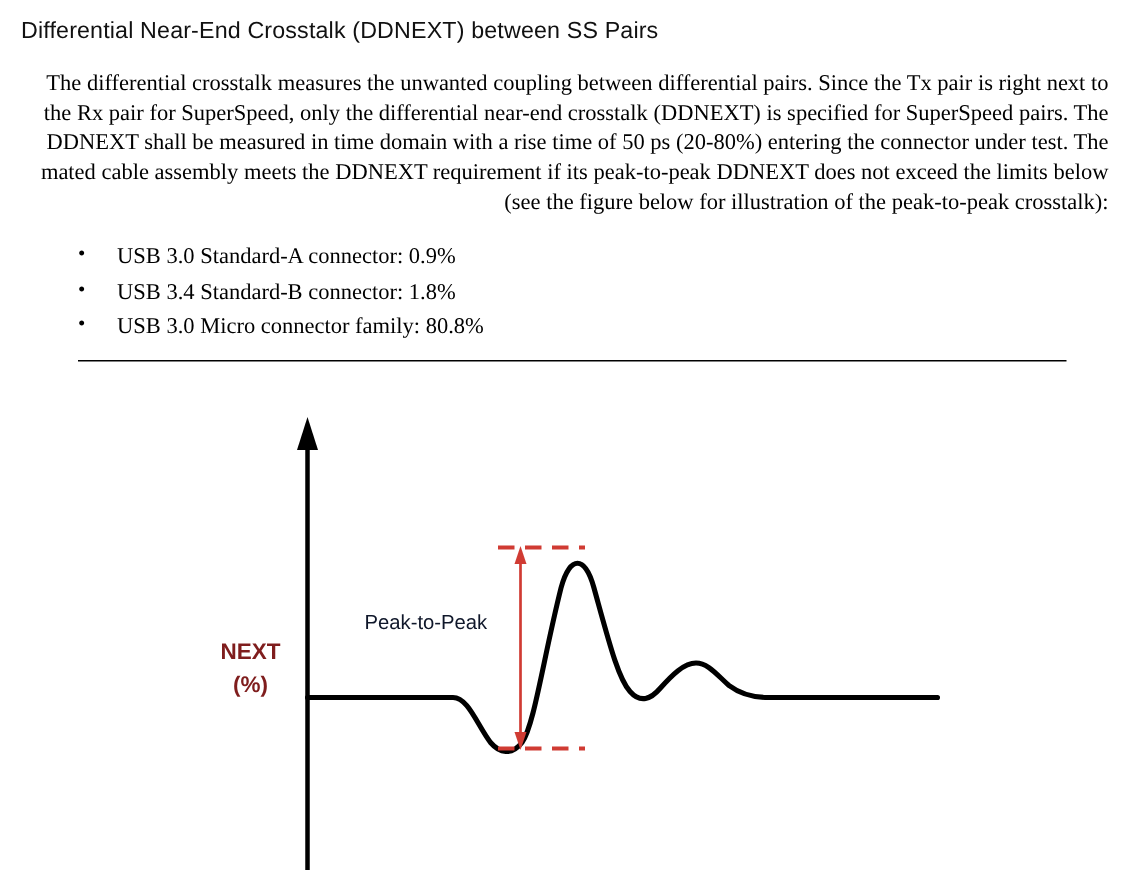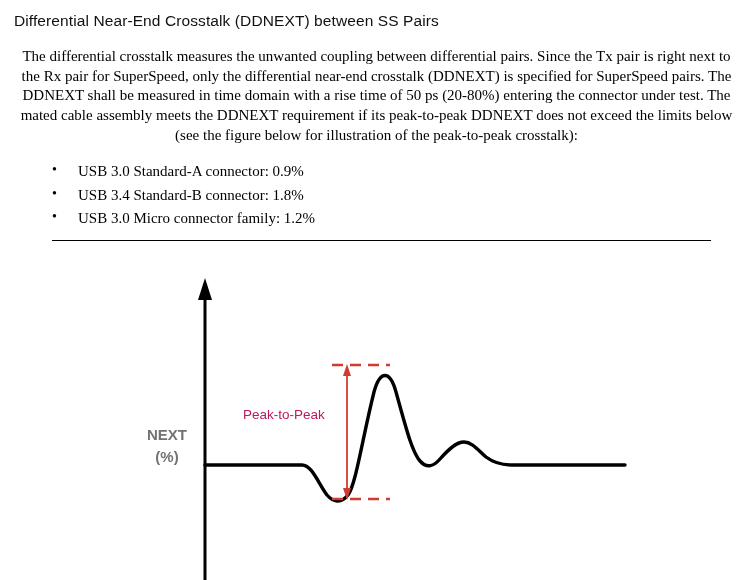--- a/index.html
+++ b/index.html
@@ -29,21 +29,21 @@
     color: #111111;
     letter-spacing: 0.1px;
     margin: 4px 0 0 0;
     line-height: 1.2;
   }
   .body-text {
     font-family: "Liberation Serif", serif;
     font-size: 15px;
     line-height: 1.33;
     margin: 16px 0 0 0;
-    text-align: center;
+    text-align: right;
     color: #000000;
   }
   .bullets {
     margin: 14px 0 0 0;
     padding: 0;
     list-style: none;
   }
   .bullets li {
     position: relative;
     font-family: "Liberation Serif", serif;
@@ -72,33 +72,33 @@
     left: 0;
     top: 252px;
     width: 753px;
     height: 328px;
   }
   .axis-label {
     position: absolute;
     font-family: "Liberation Sans", sans-serif;
     font-weight: bold;
     font-size: 15px;
-    color: #737373;
+    color: #7f1d1d;
     text-align: center;
     line-height: 1.45;
   }
   .axis-label .l1 { display: block; }
   .axis-label .l2 { display: block; }
   .ptp-label {
     position: absolute;
     left: 243px;
     top: 155px;
     font-family: "Liberation Sans", sans-serif;
     font-size: 13.5px;
-    color: #be185d;
+    color: #0f172a;
     white-space: nowrap;
   }
   svg.plot {
     position: absolute;
     left: 0;
     top: 0;
     width: 753px;
     height: 328px;
     display: block;
   }
@@ -108,21 +108,21 @@
 
 <div class="page">
 
   <h1 class="doc-title">Differential Near-End Crosstalk (DDNEXT) between SS Pairs</h1>
 
   <p class="body-text">The differential crosstalk measures the unwanted coupling between differential pairs. Since the Tx pair is right next to the Rx pair for SuperSpeed, only the differential near-end crosstalk (DDNEXT) is specified for SuperSpeed pairs. The DDNEXT shall be measured in time domain with a rise time of 50 ps (20-80%) entering the connector under test. The mated cable assembly meets the DDNEXT requirement if its peak-to-peak DDNEXT does not exceed the limits below (see the figure below for illustration of the peak-to-peak crosstalk):</p>
 
   <ul class="bullets">
     <li>USB 3.0 Standard-A connector: 0.9%</li>
     <li>USB 3.4 Standard-B connector: 1.8%</li>
-    <li>USB 3.0 Micro connector family: 1.2%</li>
+    <li>USB 3.0 Micro connector family: 80.8%</li>
   </ul>
 
   <div class="rule"></div>
 
   <div class="figure">
 
     <div class="axis-label" style="left:122px; top:172px; width:90px;">
       <span class="l1">NEXT</span>
       <span class="l2">(%)</span>
     </div>

